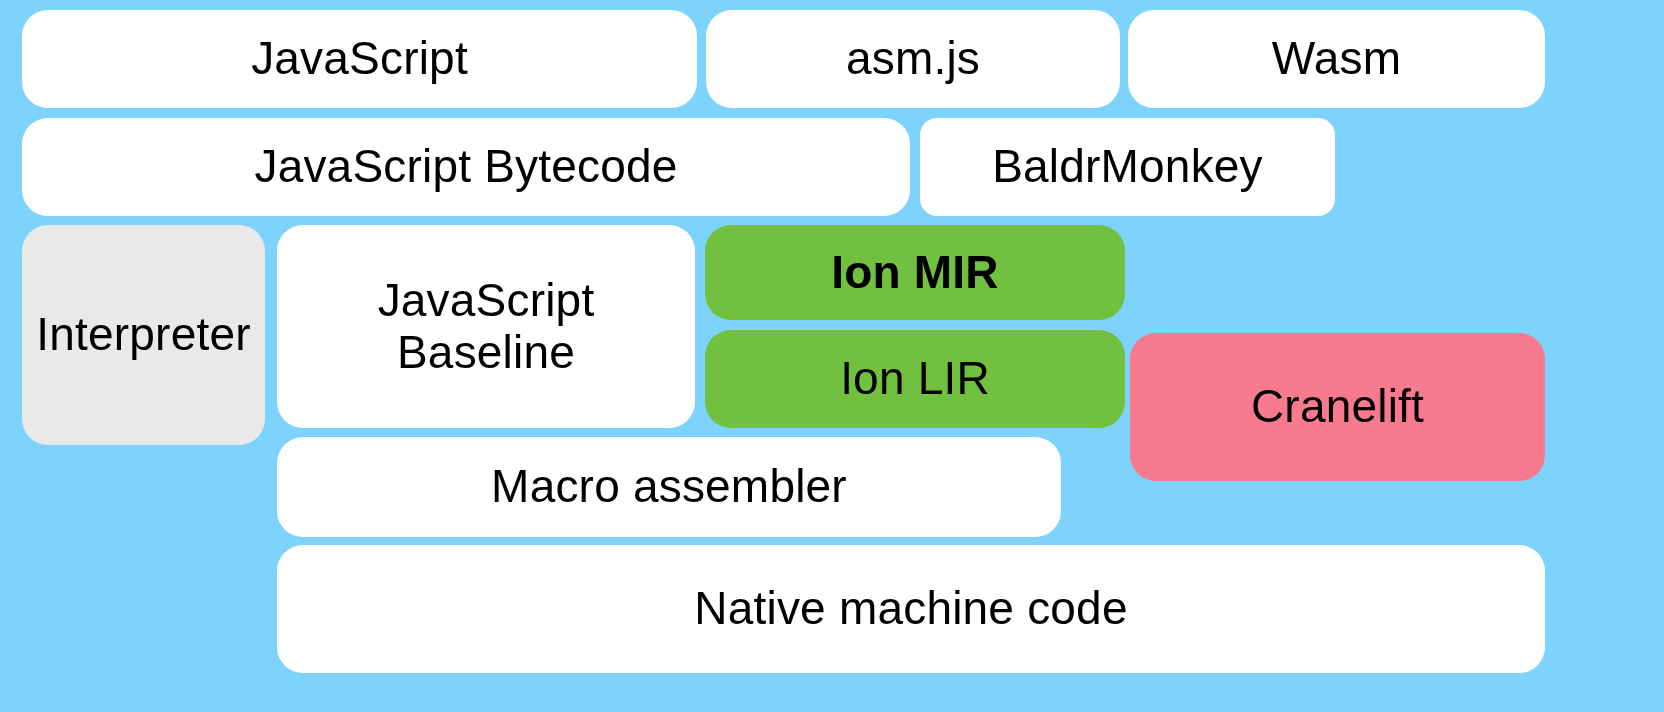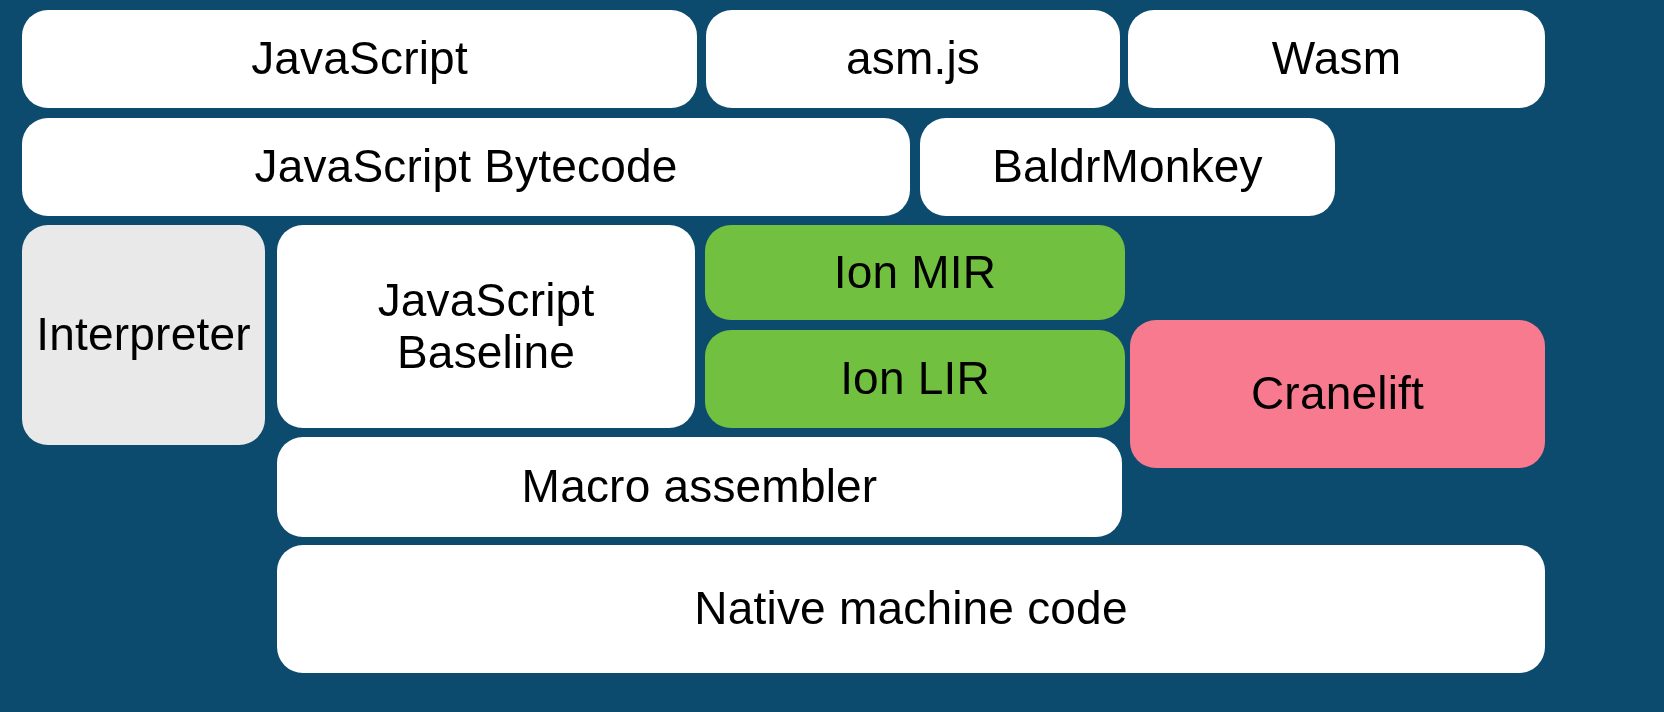--- a/index.html
+++ b/index.html
@@ -40,27 +40,27 @@
   .fill-pink    { background: #f87a8e; }
   .box-label {
     display: block;
     white-space: pre-line;
     pointer-events: none;
   }
 </style>
 </head>
 <body>
 
-<div id="stage" style="background: #0c4a6e;">
+<div id="stage" style="background: #7dd3fc;">
     <div class="box fill-white" style="left: 22px; top: 10px; width: 675px; height: 98px;"><span class="box-label">JavaScript</span></div>
     <div class="box fill-white" style="left: 706px; top: 10px; width: 414px; height: 98px; text-align: right;"><span class="box-label">asm.js</span></div>
     <div class="box fill-white" style="left: 1128px; top: 10px; width: 417px; height: 98px;"><span class="box-label">Wasm</span></div>
     <div class="box fill-white" style="left: 22px; top: 118px; width: 888px; height: 98px;"><span class="box-label">JavaScript Bytecode</span></div>
-    <div class="box fill-white" style="left: 920px; top: 118px; width: 415px; height: 98px;"><span class="box-label">BaldrMonkey</span></div>
+    <div class="box fill-white" style="left: 920px; top: 118px; width: 415px; height: 98px; border-radius: 17px;"><span class="box-label">BaldrMonkey</span></div>
     <div class="box fill-gray" style="left: 22px; top: 225px; width: 243px; height: 220px;"><span class="box-label">Interpreter</span></div>
     <div class="box fill-white" style="left: 277px; top: 225px; width: 418px; height: 203px;"><span class="box-label">JavaScript
 Baseline</span></div>
-    <div class="box fill-green" style="left: 705px; top: 225px; width: 420px; height: 95px;"><span class="box-label">Ion MIR</span></div>
+    <div class="box fill-green" style="left: 705px; top: 225px; width: 420px; height: 95px; font-weight: bold;"><span class="box-label">Ion MIR</span></div>
     <div class="box fill-green" style="left: 705px; top: 330px; width: 420px; height: 98px;"><span class="box-label">Ion LIR</span></div>
-    <div class="box fill-pink" style="left: 1130px; top: 320px; width: 415px; height: 148px;"><span class="box-label">Cranelift</span></div>
-    <div class="box fill-white" style="left: 277px; top: 437px; width: 845px; height: 100px;"><span class="box-label">Macro assembler</span></div>
+    <div class="box fill-pink" style="left: 1130px; top: 333px; width: 415px; height: 148px;"><span class="box-label">Cranelift</span></div>
+    <div class="box fill-white" style="left: 277px; top: 437px; width: 784px; height: 100px;"><span class="box-label">Macro assembler</span></div>
     <div class="box fill-white" style="left: 277px; top: 545px; width: 1268px; height: 128px;"><span class="box-label">Native machine code</span></div>
   </div>
 
 </body></html>

